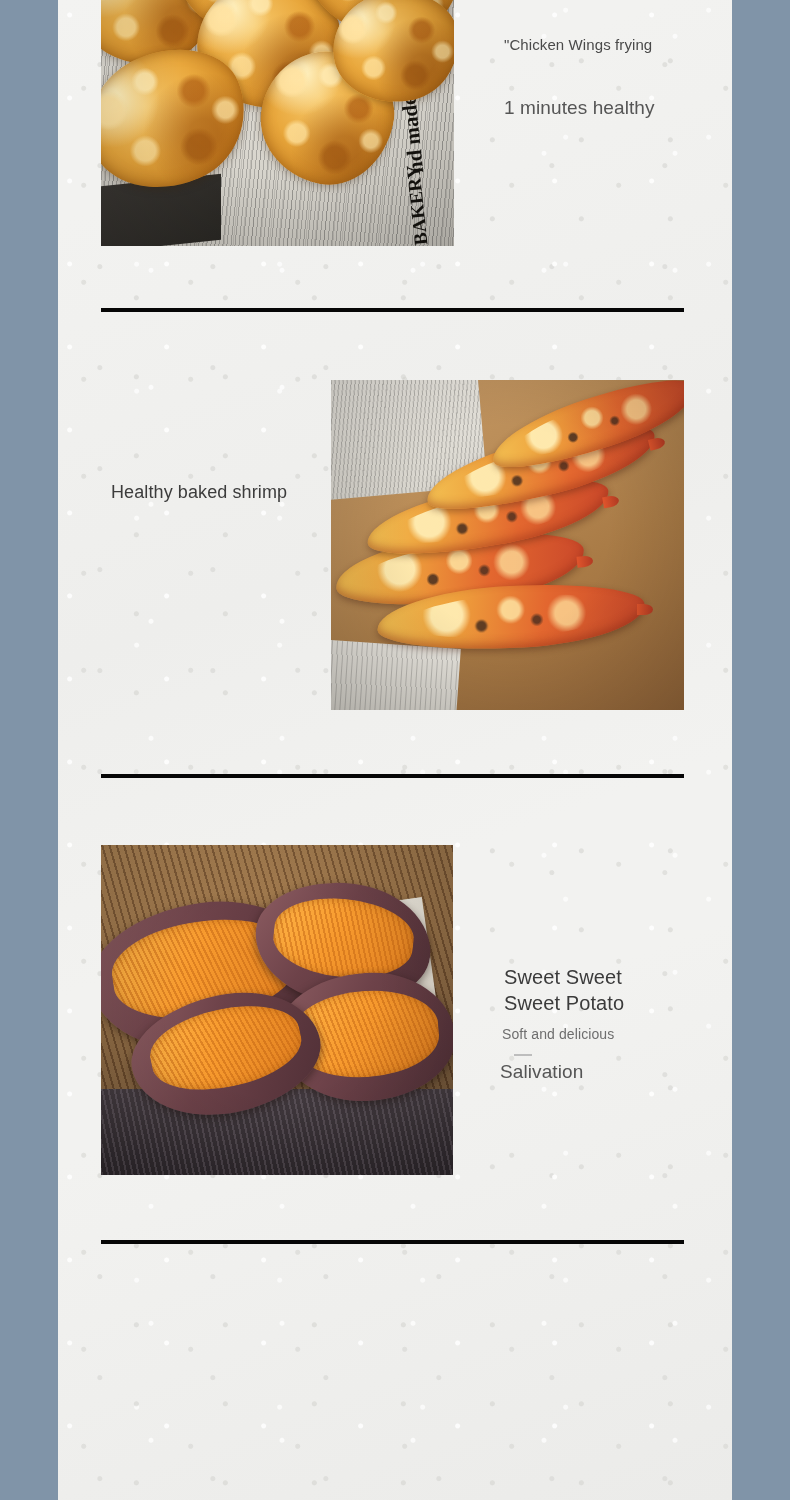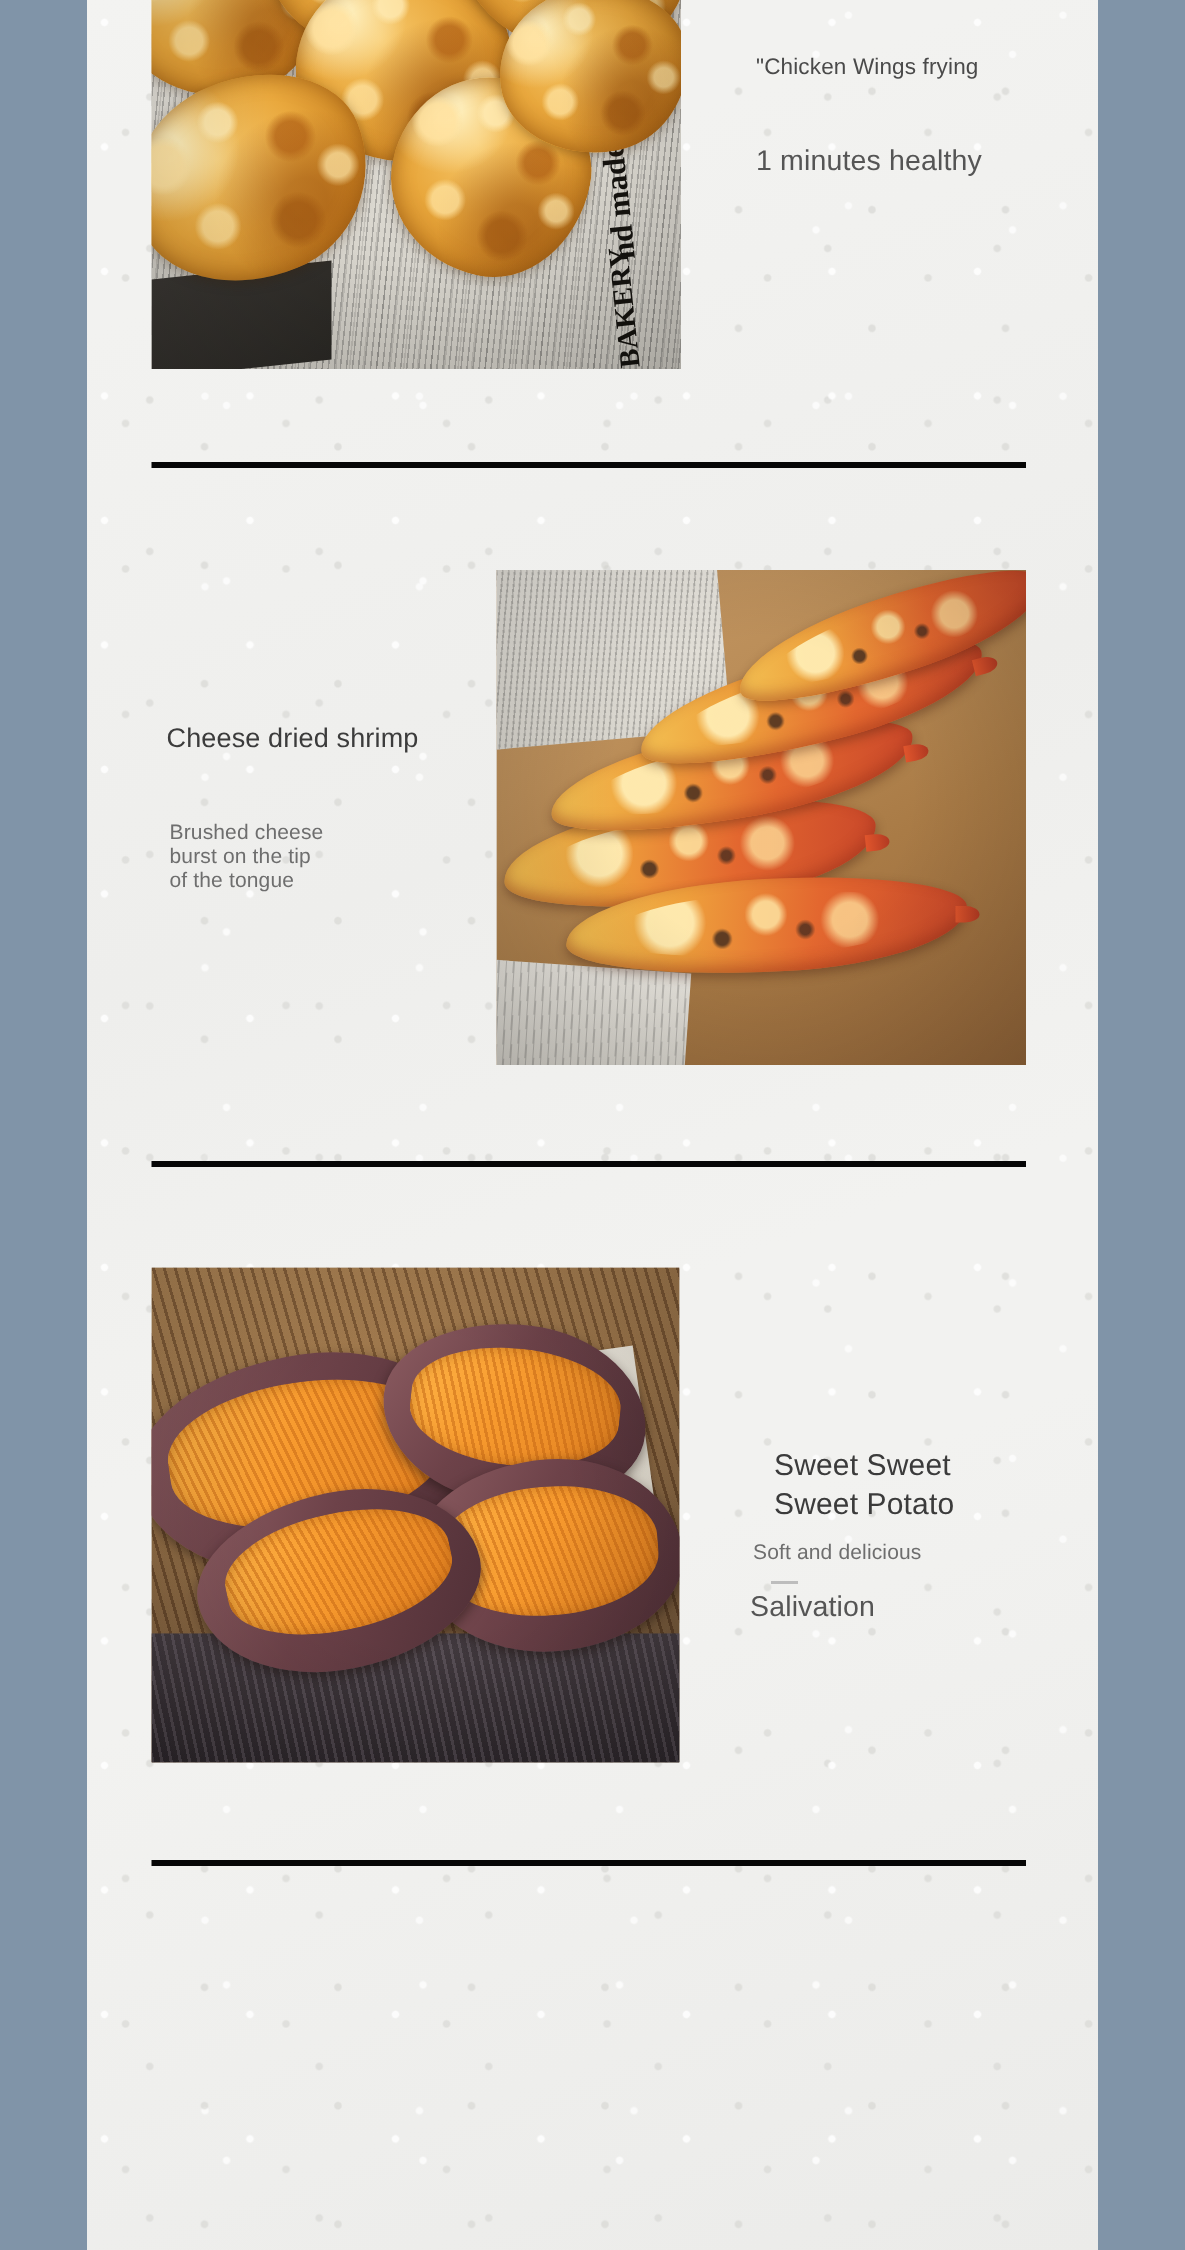--- a/index.html
+++ b/index.html
@@ -347,25 +347,22 @@
 
           <div class="shrimp" style="left:156px; top:18px;  width:214px; height:52px; transform:rotate(-18deg);"></div>
 
           <div class="shrimp" style="left:46px;  top:206px; width:268px; height:62px; transform:rotate(-3deg);"></div>
           <div class="shrimp-tail" style="left:306px; top:224px;"></div>
 
           <div class="vignette"></div>
         </div>
       </div>
 
-      <div class="txt title-md" style="left:53px; top:168px;">Cheese dried shrimp</div>
-
-      <div class="txt sub-sm" style="left:55px; top:234px;">Brushed cheese
-burst on the tip
-of the tongue</div>
+      <div class="txt title-md" style="left:53px; top:168px;">Healthy baked shrimp</div>
+
 
       <div class="divider" style="top:462px;"></div>
     </section>
 
     <section class="block" style="top:778px;height:462px;">
 
       <div class="photo" style="left:43px; top:67px; width:352px; height:330px;">
         <div class="art">
           <div class="basket"></div>
           <div class="basket-dark"></div>
@@ -385,21 +382,21 @@
           </div>
 
           <div class="potato" style="left:30px; top:150px; width:190px; height:118px; transform:rotate(-12deg);">
             <div class="flesh" style="left:20px; top:14px; width:152px; height:78px;"></div>
           </div>
 
           <div class="vignette"></div>
         </div>
       </div>
 
-      <div class="txt title-lg" style="left:458px; top:186px;">Sweet Sweet
+      <div class="txt title-lg" style="left:446px; top:186px;">Sweet Sweet
 Sweet Potato</div>
 
       <div class="txt sub-sm" style="left:444px; top:248px;">Soft and delicious</div>
 
       <div class="tick" style="left:456px; top:276px;"></div>
 
       <div class="txt sub-lg" style="left:442px; top:282px;">Salivation</div>
 
       <div class="divider" style="top:462px;"></div>
     </section>

